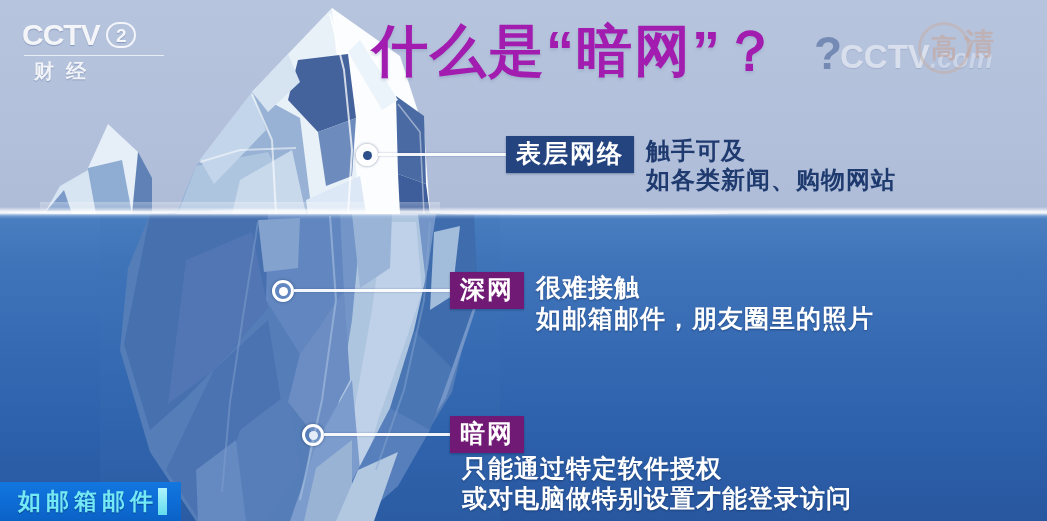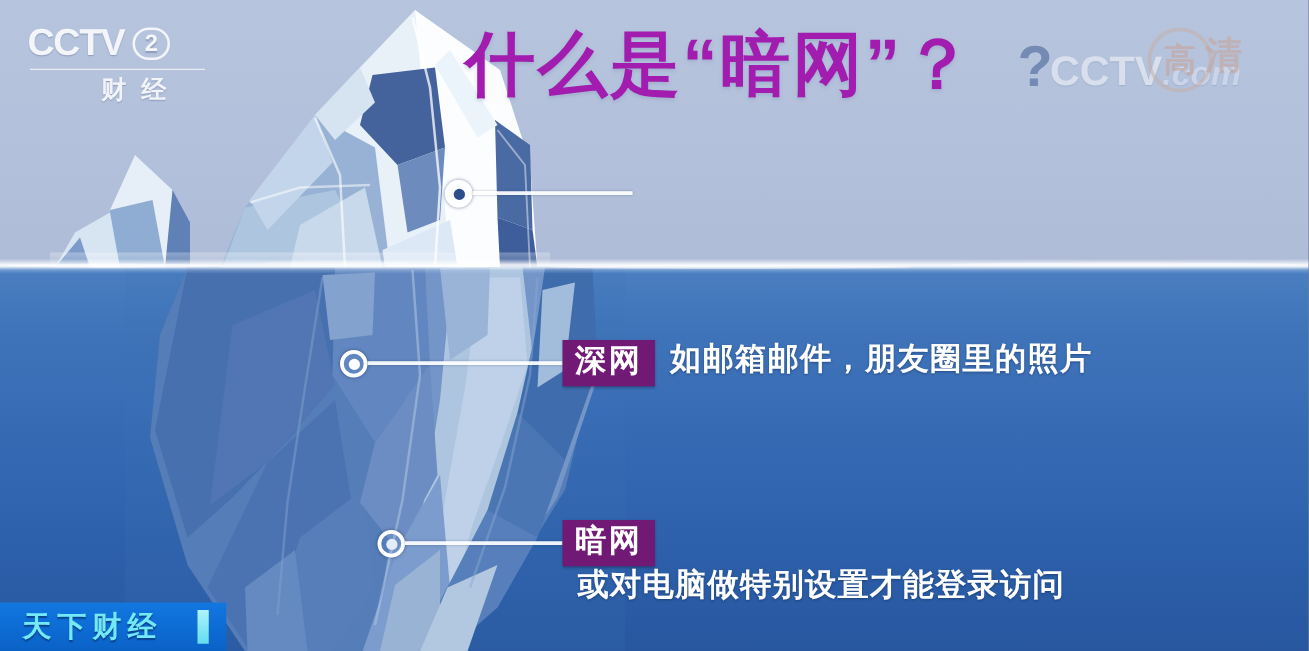--- a/index.html
+++ b/index.html
@@ -94,21 +94,21 @@
   }
   #logo .two{
     display:inline-flex;align-items:center;justify-content:center;
     width:30px;height:26px;margin-left:6px;
     border:2px solid rgba(255,255,255,.9);border-radius:13px;
     font-size:19px;line-height:1;
   }
   #logo .rule{height:1px;background:rgba(255,255,255,.75);margin:3px 0 2px 2px;width:140px;}
   #logo .cj{
     font-size:20px;font-weight:bold;color:rgba(255,255,255,.93);
-    letter-spacing:12px;text-align:center;padding-left:12px;
+    letter-spacing:12px;padding-left:12px;
     text-shadow:0 1px 1px rgba(90,110,150,.5);
   }
   
   #watermark{position:absolute;right:8px;top:22px;height:56px;width:225px;opacity:.55;}
   #watermark .q{
     position:absolute;left:0;top:4px;font-size:46px;font-weight:bold;color:#2b4a86;opacity:.85;
   }
   #watermark .wtext{
     position:absolute;left:26px;top:16px;
     font-size:33px;font-weight:bold;letter-spacing:0px;color:rgba(255,255,255,.92);
@@ -268,33 +268,42 @@
   <div class="marker" style="left:272px;top:280px;">
     <div class="core" style="background:#ffffff;"></div>
   </div>
   <div class="leader" style="left:294px;top:289px;width:156px;"></div>
 
   <div class="marker" style="left:302px;top:424px;">
     <div class="core" style="background:#e4ecf7;"></div>
   </div>
   <div class="leader" style="left:324px;top:433px;width:126px;"></div>
 
+  <div class="ann" id="ann-surface" style="left:506px;top:136px;">
+    <span class="chip">表层网络</span>
+    <span class="ann-text">
+      <div>触手可及</div>
+      <div>如各类新闻、购物网站</div>
+    </span>
+  </div>
 
   <div class="ann" id="ann-deep" style="left:450px;top:272px;">
     <span class="chip">深网</span>
     <span class="ann-text">
+      <div>很难接触</div>
       <div>如邮箱邮件，朋友圈里的照片</div>
     </span>
   </div>
 
   <div class="ann" id="ann-dark" style="left:450px;top:416px;flex-direction:column;">
     <span class="chip">暗网</span>
     <span class="ann-text">
+      <div>只能通过特定软件授权</div>
       <div>或对电脑做特别设置才能登录访问</div>
     </span>
   </div>
 
   <div id="banner">
-    <span class="btext">天下财经</span>
+    <span class="btext">如邮箱邮件</span>
     <span class="bbar"></span>
   </div>
 
 </div>
 
 </body></html>

